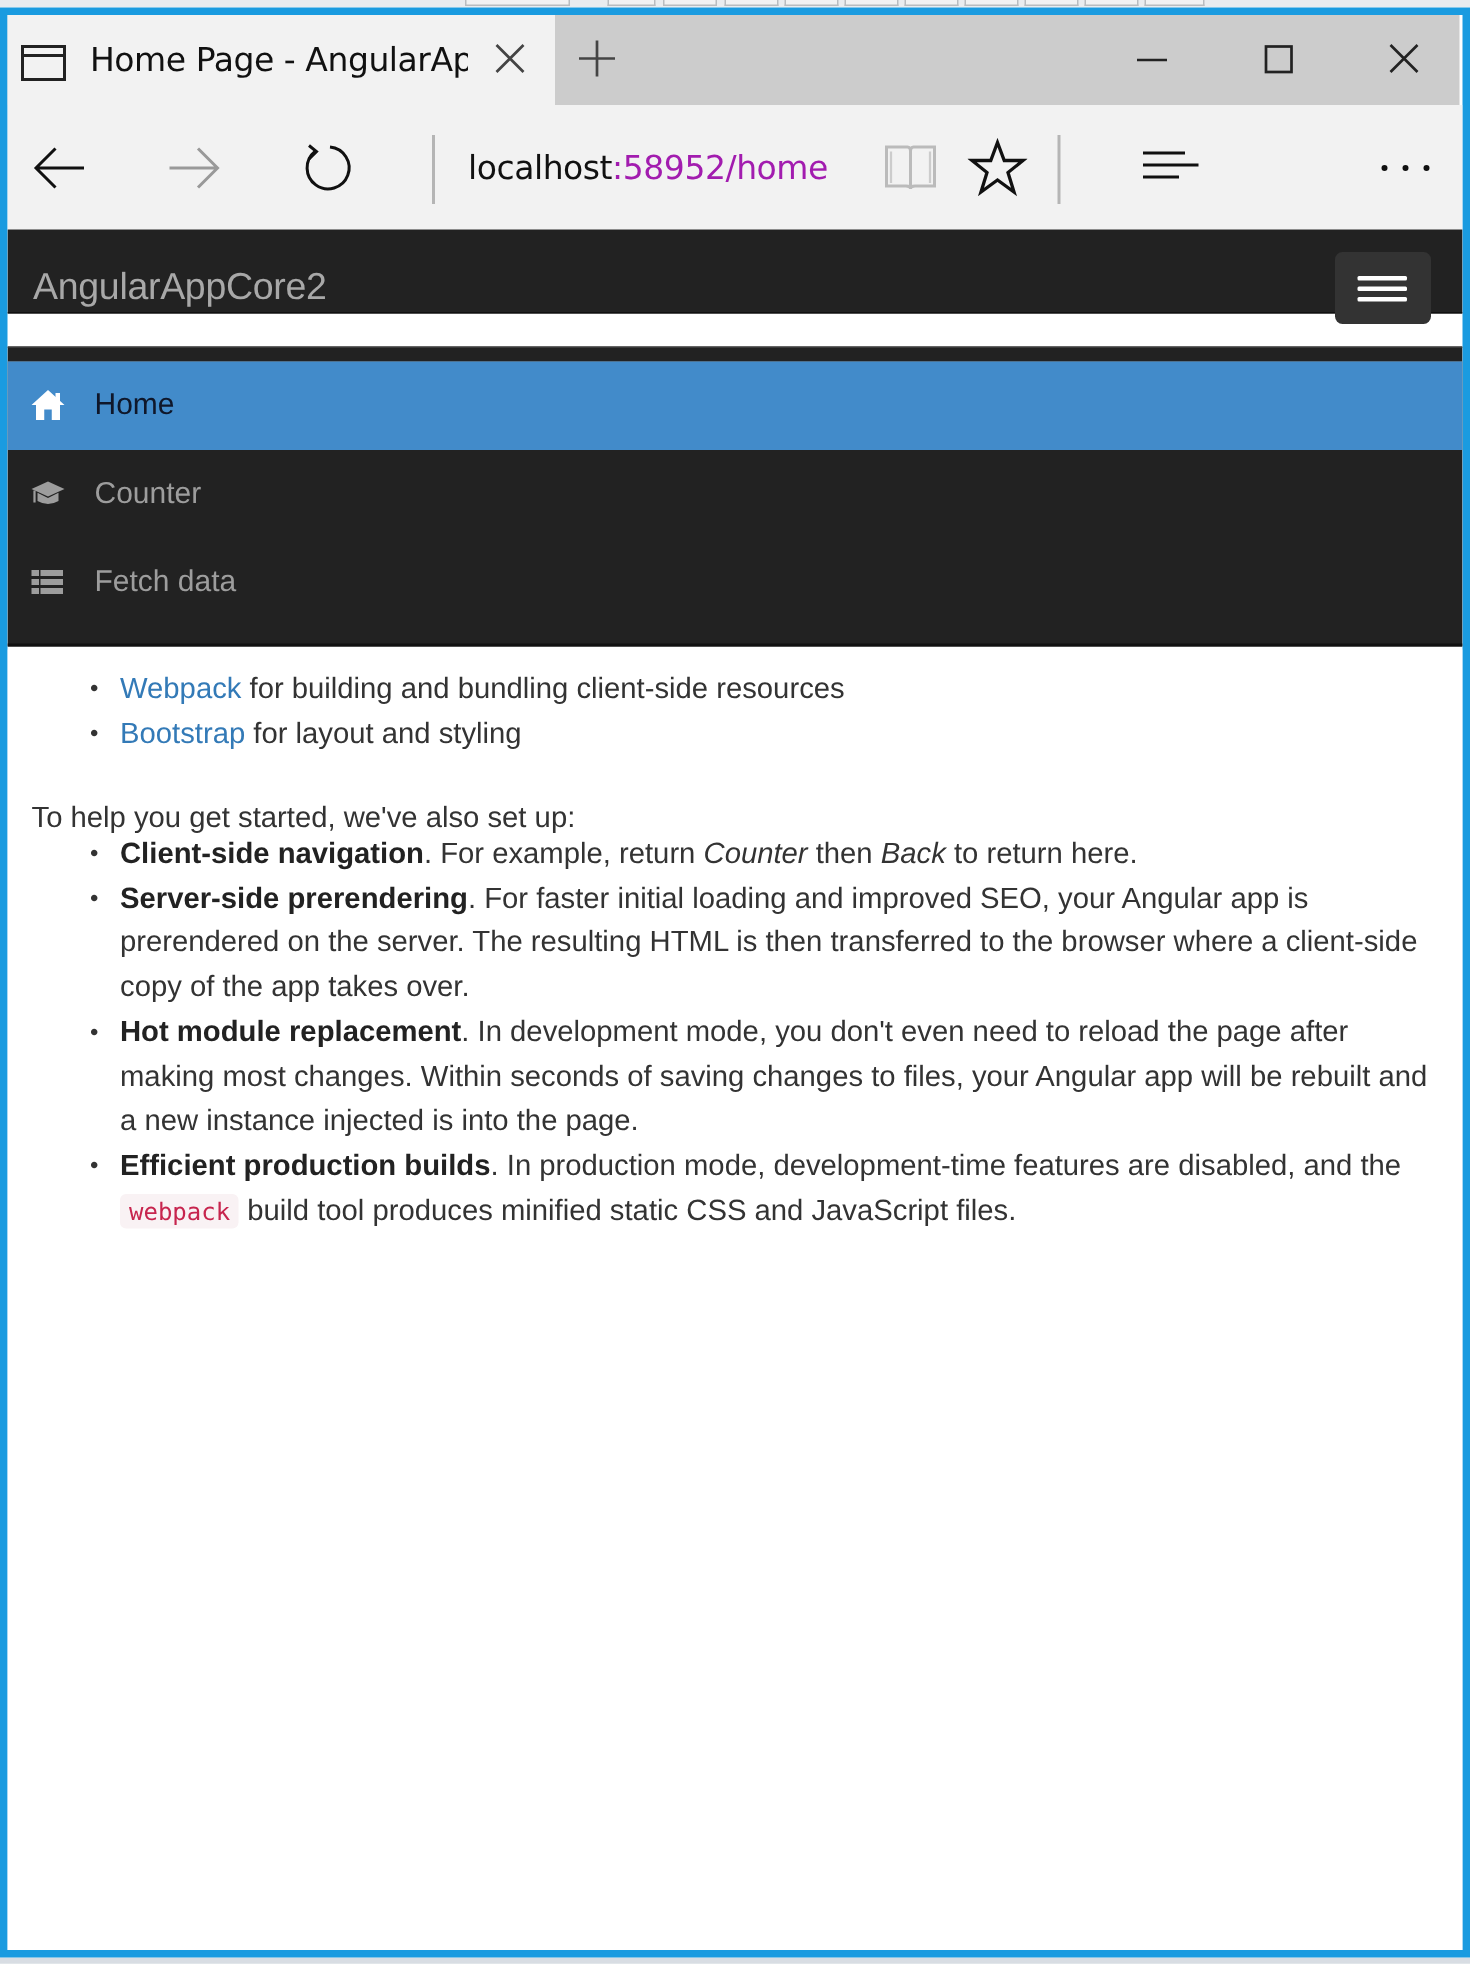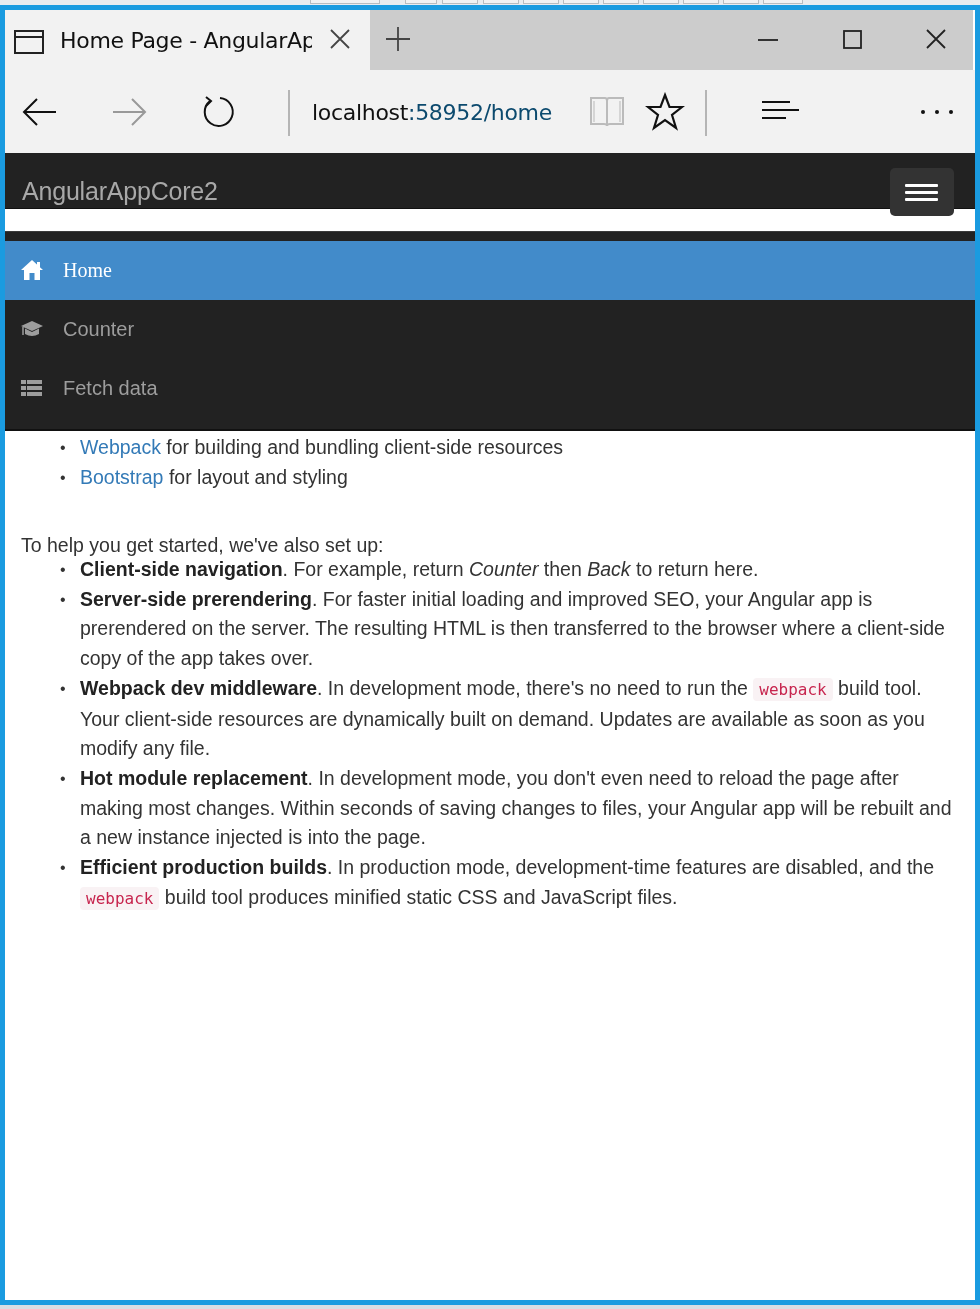--- a/index.html
+++ b/index.html
@@ -22,48 +22,48 @@
   .win-min { position: absolute; left: 748px; top: 14px; width: 30px; height: 30px; }
   .win-max { position: absolute; left: 832px; top: 14px; width: 30px; height: 30px; }
   .win-close { position: absolute; left: 916px; top: 14px; width: 30px; height: 30px; }
 
   
   .navbar { position: absolute; left: 0; top: 60px; width: 970px; height: 83px; background: #f2f2f2; }
   .nav-btn { position: absolute; top: 22px; width: 40px; height: 40px; }
   .nav-sep { position: absolute; top: 20px; width: 2px; height: 46px; background: #b5b5b5; }
   .address { position: absolute; left: 307px; top: 30px; font-family: "DejaVu Sans", sans-serif; font-size: 22px; white-space: nowrap; letter-spacing: -0.3px; }
   .addr-host { color: #111; }
-  .addr-rest { color: #0c4a6e; }
+  .addr-rest { color: #a21caf; }
 
   
   .app-header { position: absolute; left: 0; top: 143px; width: 970px; height: 56px; background: #222222; border-bottom: 1px solid #111; }
   .brand { position: absolute; left: 17px; top: 24px; font-size: 25px; color: #a8a8a8; letter-spacing: -0.2px; }
   .toggle { position: absolute; left: 885px; top: 15px; width: 64px; height: 48px; background: #333; border-radius: 5px; }
   .toggle span { position: absolute; left: 15px; width: 33px; height: 3px; background: #fff; border-radius: 1px; }
 
   .app-divider { position: absolute; left: 0; top: 221px; width: 970px; height: 10px; background: #222; border-top: 1px solid #3a3a3a; }
 
   
   .sidenav { position: absolute; left: 0; top: 231px; width: 970px; height: 190px; background: #222222; border-bottom: 2px solid #111; }
   .nav-item { position: absolute; left: 0; width: 970px; height: 59px; }
   .nav-item.active { background: #428bca; }
   .nav-item .icon { position: absolute; left: 15px; top: 18px; width: 24px; height: 22px; }
   .nav-item .label { position: absolute; left: 58px; top: 18px; font-size: 20px; color: #9d9d9d; }
-  .nav-item.active .label { color: #ffffff; font-family: Liberation Serif, serif; }
+  .nav-item.active .label { color: #0f172a; }
 
   
   .content { position: absolute; left: 0; top: 423px; width: 970px; height: 880px; background: #fff; color: #333; font-size: 19.5px; line-height: 29.7px; }
   .content ul { list-style: none; }
   .content li { position: relative; padding-left: 75px; padding-right: 18px; }
   .content li::before { content: "•"; position: absolute; left: 55px; top: 0; font-size: 16px; color: #333; }
   .content a { color: #337ab7; text-decoration: none; }
   .content b { color: #222; }
   .content i { font-style: italic; }
   .content code { font-family: "DejaVu Sans Mono", monospace; font-size: 16px; color: #c7254e; background: #f9f2f4; padding: 2px 6px; border-radius: 4px; }
-  .list1 { position: absolute; left: 0; top: 0; width: 970px; }
+  .list1 { position: absolute; left: 0; top: 12px; width: 970px; }
   .intro { position: absolute; left: 16px; top: 78px; margin-top: 20px; }
   .list2 { position: absolute; left: 0; top: 122px; width: 970px; }
 </style>
 </head>
 <body>
 
 <div class="desktop-strip">
   <div class="slot" style="left:310px;width:70px"></div>
   <div class="slot" style="left:405px;width:32px"></div>
   <div class="slot" style="left:442px;width:36px"></div>
@@ -177,19 +177,18 @@
     <ul class="list1">
       <li><a>Webpack</a><span> for building and bundling client-side resources</span></li>
       <li><a>Bootstrap</a><span> for layout and styling</span></li>
     </ul>
 
     <p class="intro">To help you get started, we've also set up:</p>
 
     <ul class="list2">
       <li><b>Client-side navigation</b><span>. For example, return </span><i>Counter</i><span> then </span><i>Back</i><span> to return here.</span></li>
       <li><b>Server-side prerendering</b><span>. For faster initial loading and improved SEO, your Angular app is prerendered on the server. The resulting HTML is then transferred to the browser where a client-side copy of the app takes over.</span></li>
-      <li><b>Webpack dev middleware</b><span>. In development mode, there's no need to run the </span><code>webpack</code><span> build tool. Your client-side resources are dynamically built on demand. Updates are available as soon as you modify any file.</span></li>
       <li><b>Hot module replacement</b><span>. In development mode, you don't even need to reload the page after making most changes. Within seconds of saving changes to files, your Angular app will be rebuilt and a new instance injected is into the page.</span></li>
       <li><b>Efficient production builds</b><span>. In production mode, development-time features are disabled, and the </span><code>webpack</code><span> build tool produces minified static CSS and JavaScript files.</span></li>
     </ul>
   </div>
 
 </div>
 
 </body></html>

